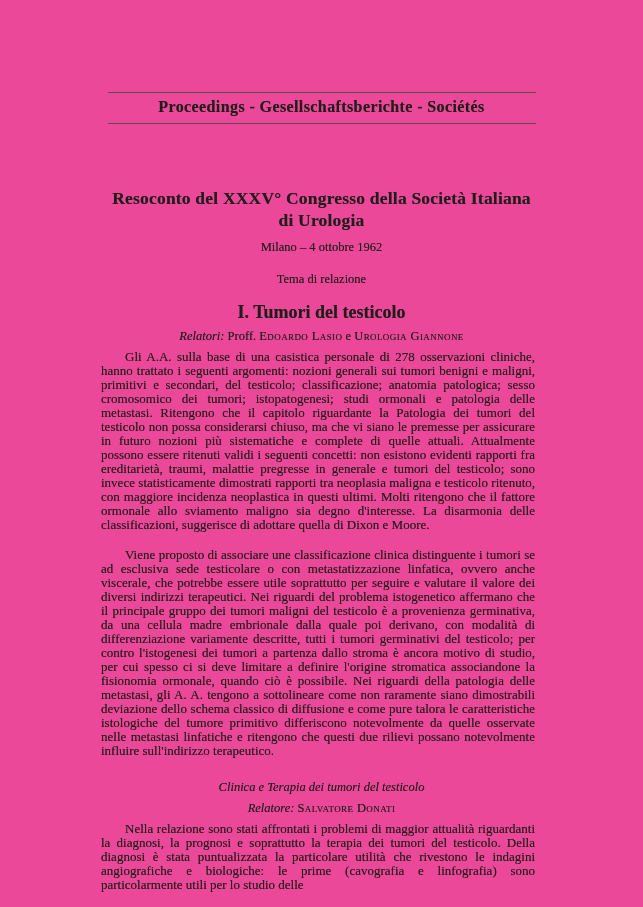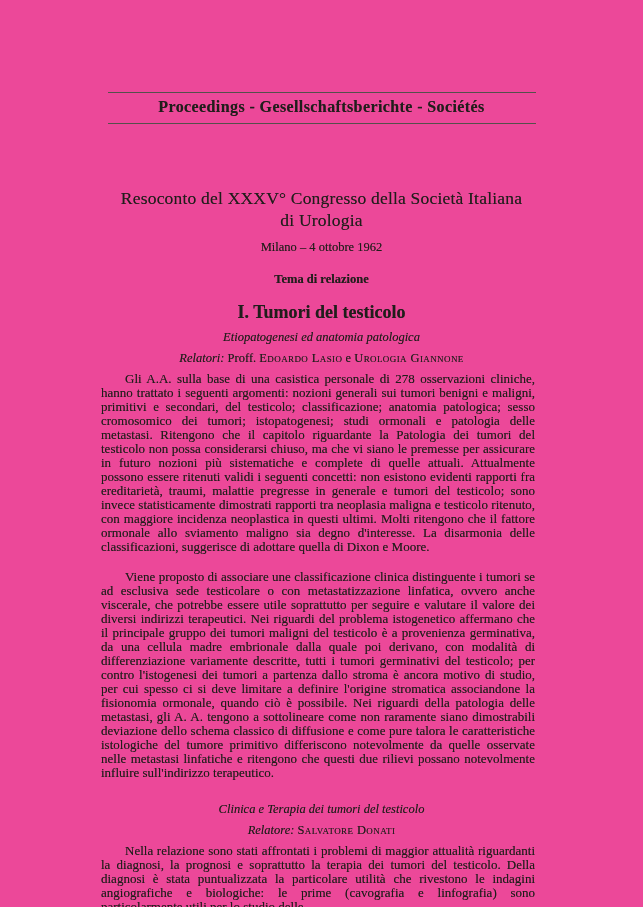--- a/index.html
+++ b/index.html
@@ -29,34 +29,34 @@
   .running-head .rh-text {
     font-weight: bold;
     font-size: 16px;
     letter-spacing: 0.4px;
     white-space: nowrap;
   }
   .congress-title {
     margin: 64px auto 0 auto;
     width: 480px;
     text-align: center;
-    font-weight: normal;
+    font-weight: bold;
     font-size: 17.5px;
     line-height: 21.5px;
     letter-spacing: 0.2px;
   }
   .subtitle {
     margin-top: 9px;
     text-align: center;
     font-size: 12.5px;
   }
   .theme-label {
     margin-top: 17px;
     text-align: center;
-    font-weight: bold;
+    font-weight: normal;
     font-size: 12.5px;
   }
   .sec-heading {
     margin-top: 15px;
     text-align: center;
     font-weight: bold;
     font-size: 18px;
   }
   .sec-subtitle {
     margin-top: 7px;
@@ -102,21 +102,20 @@
     <span>Resoconto del XXXV° Congresso della Società Italiana</span><br>
     <span>di Urologia</span>
   </div>
 
   <div class="subtitle">Milano – 4 ottobre 1962</div>
 
   <div class="theme-label">Tema di relazione</div>
 
   <div class="sec-heading">I. Tumori del testicolo</div>
 
-  <div class="sec-subtitle">Etiopatogenesi ed anatomia patologica</div>
 
   <div class="relator-line">
     <span class="italic">Relatori:</span>
     <span>Proff.</span>
     <span class="smallcaps">Edoardo Lasio</span>
     <span>e</span>
     <span class="smallcaps">Urologia Giannone</span>
   </div>
 
   <div class="body-block">

